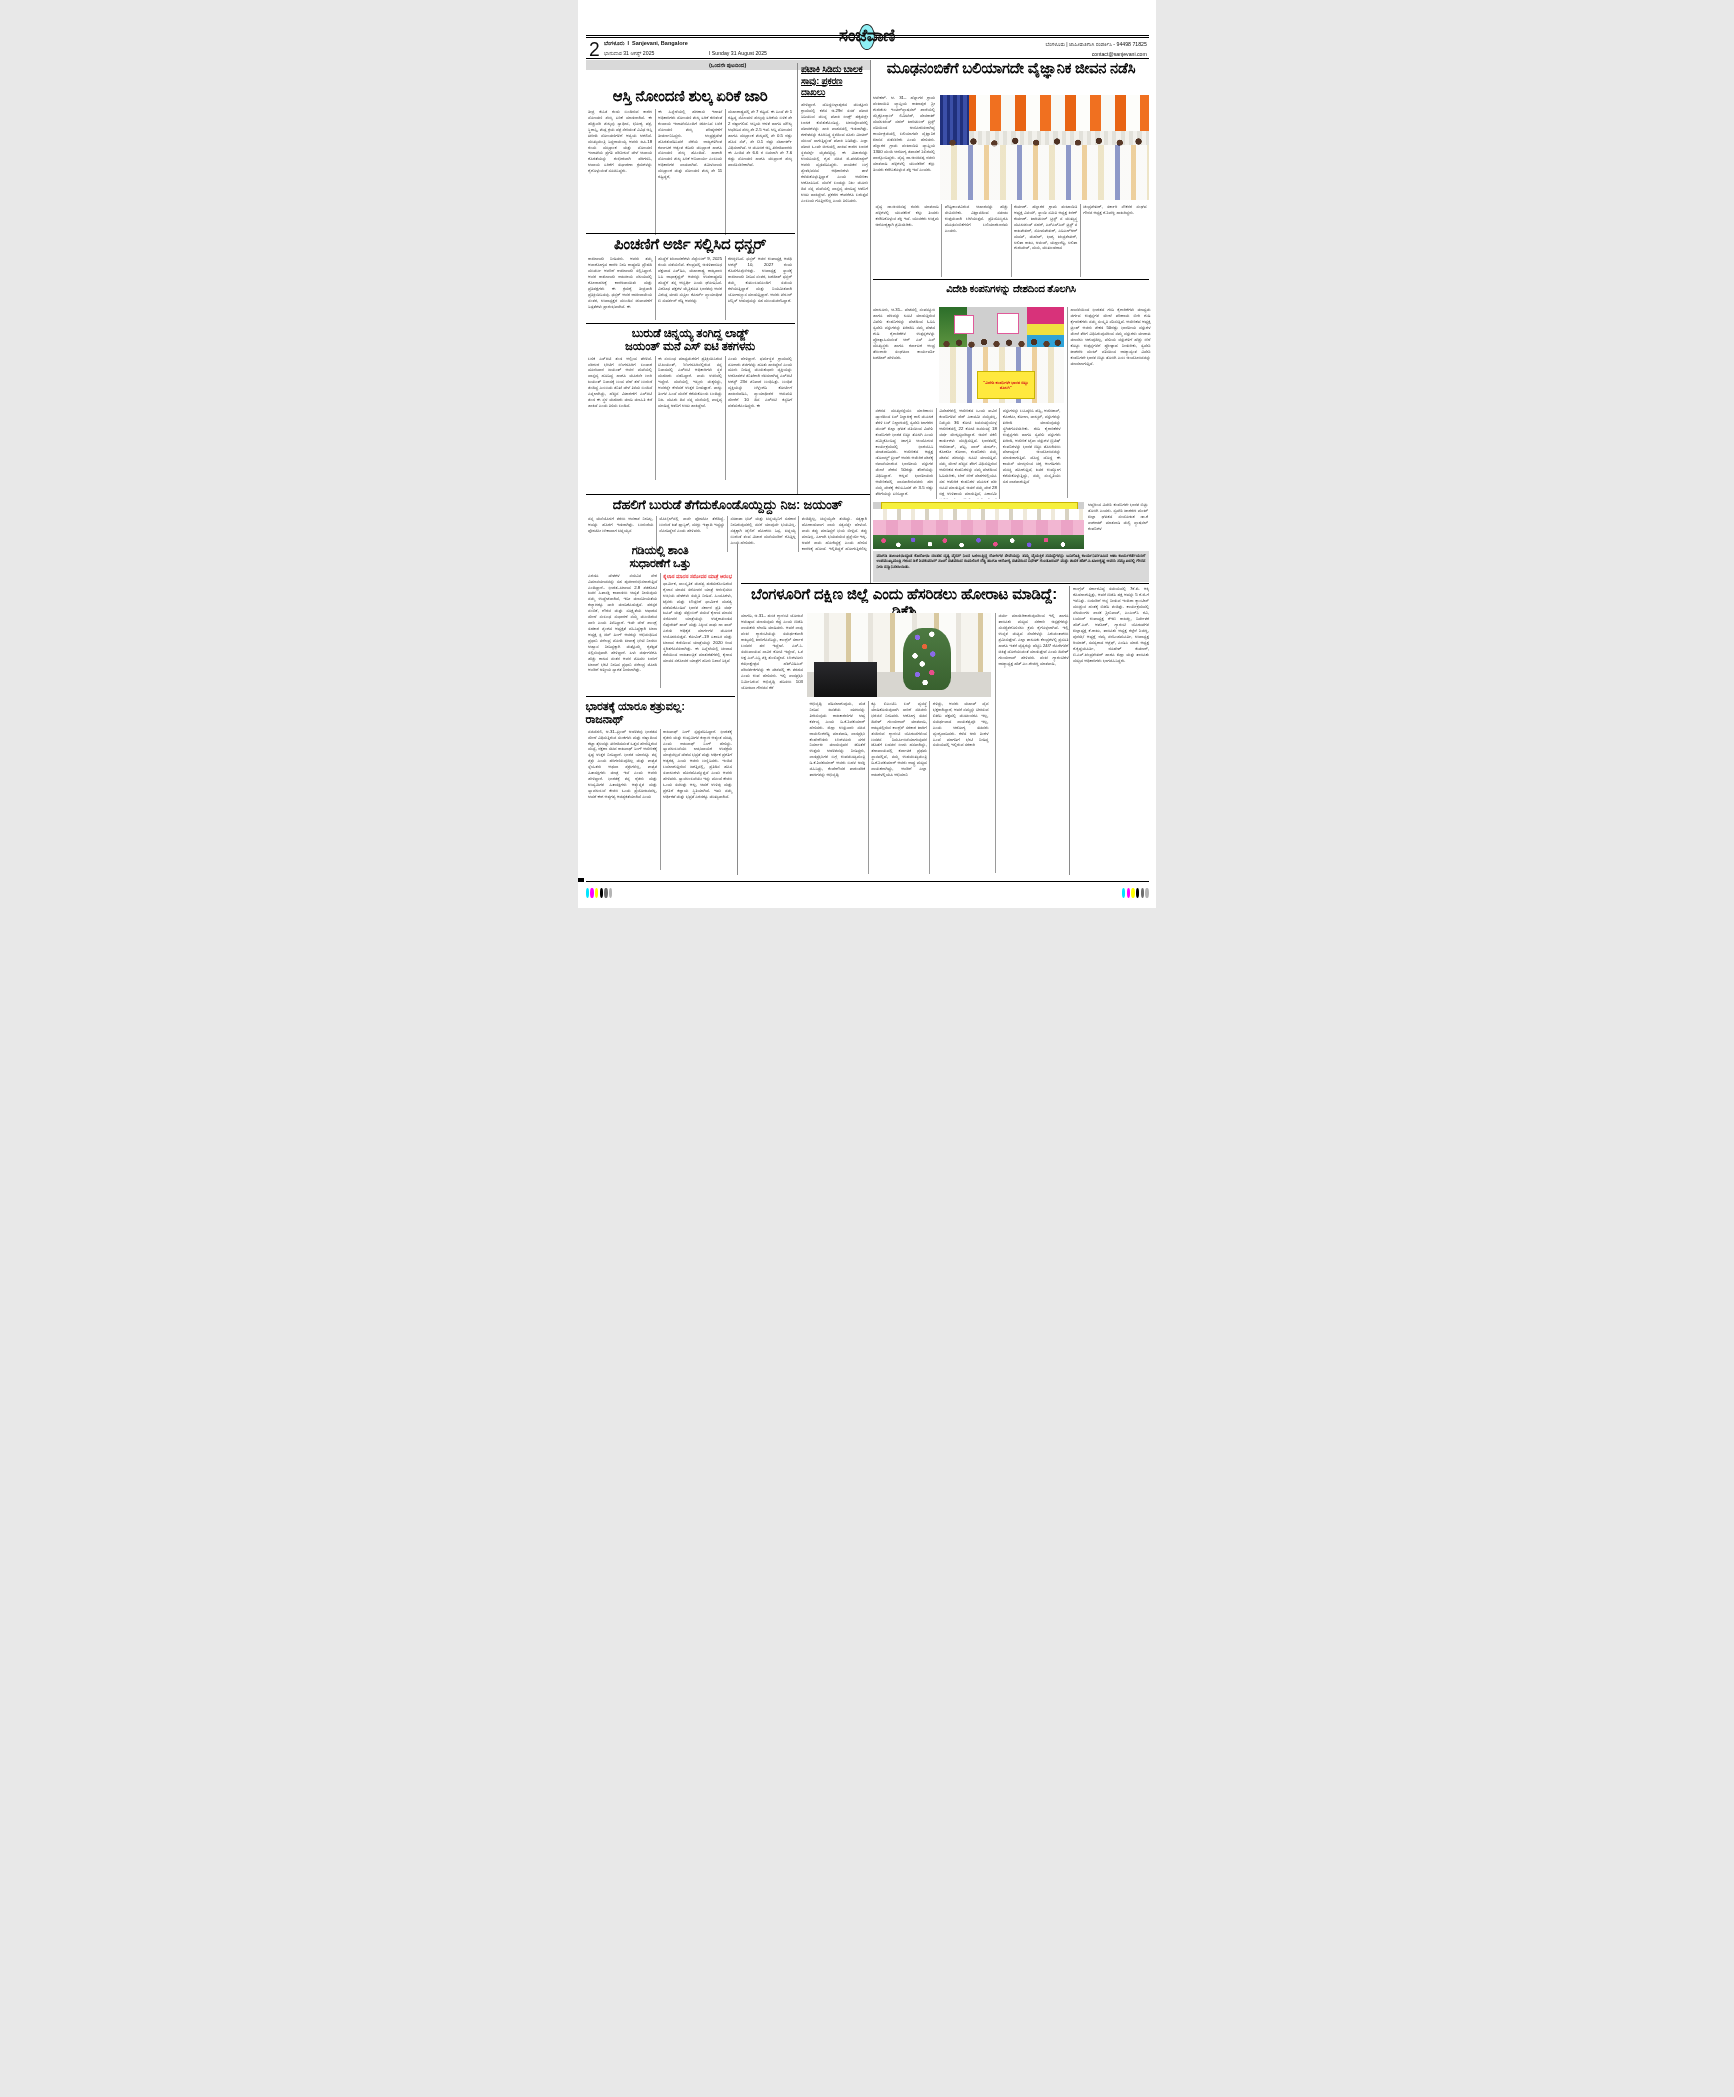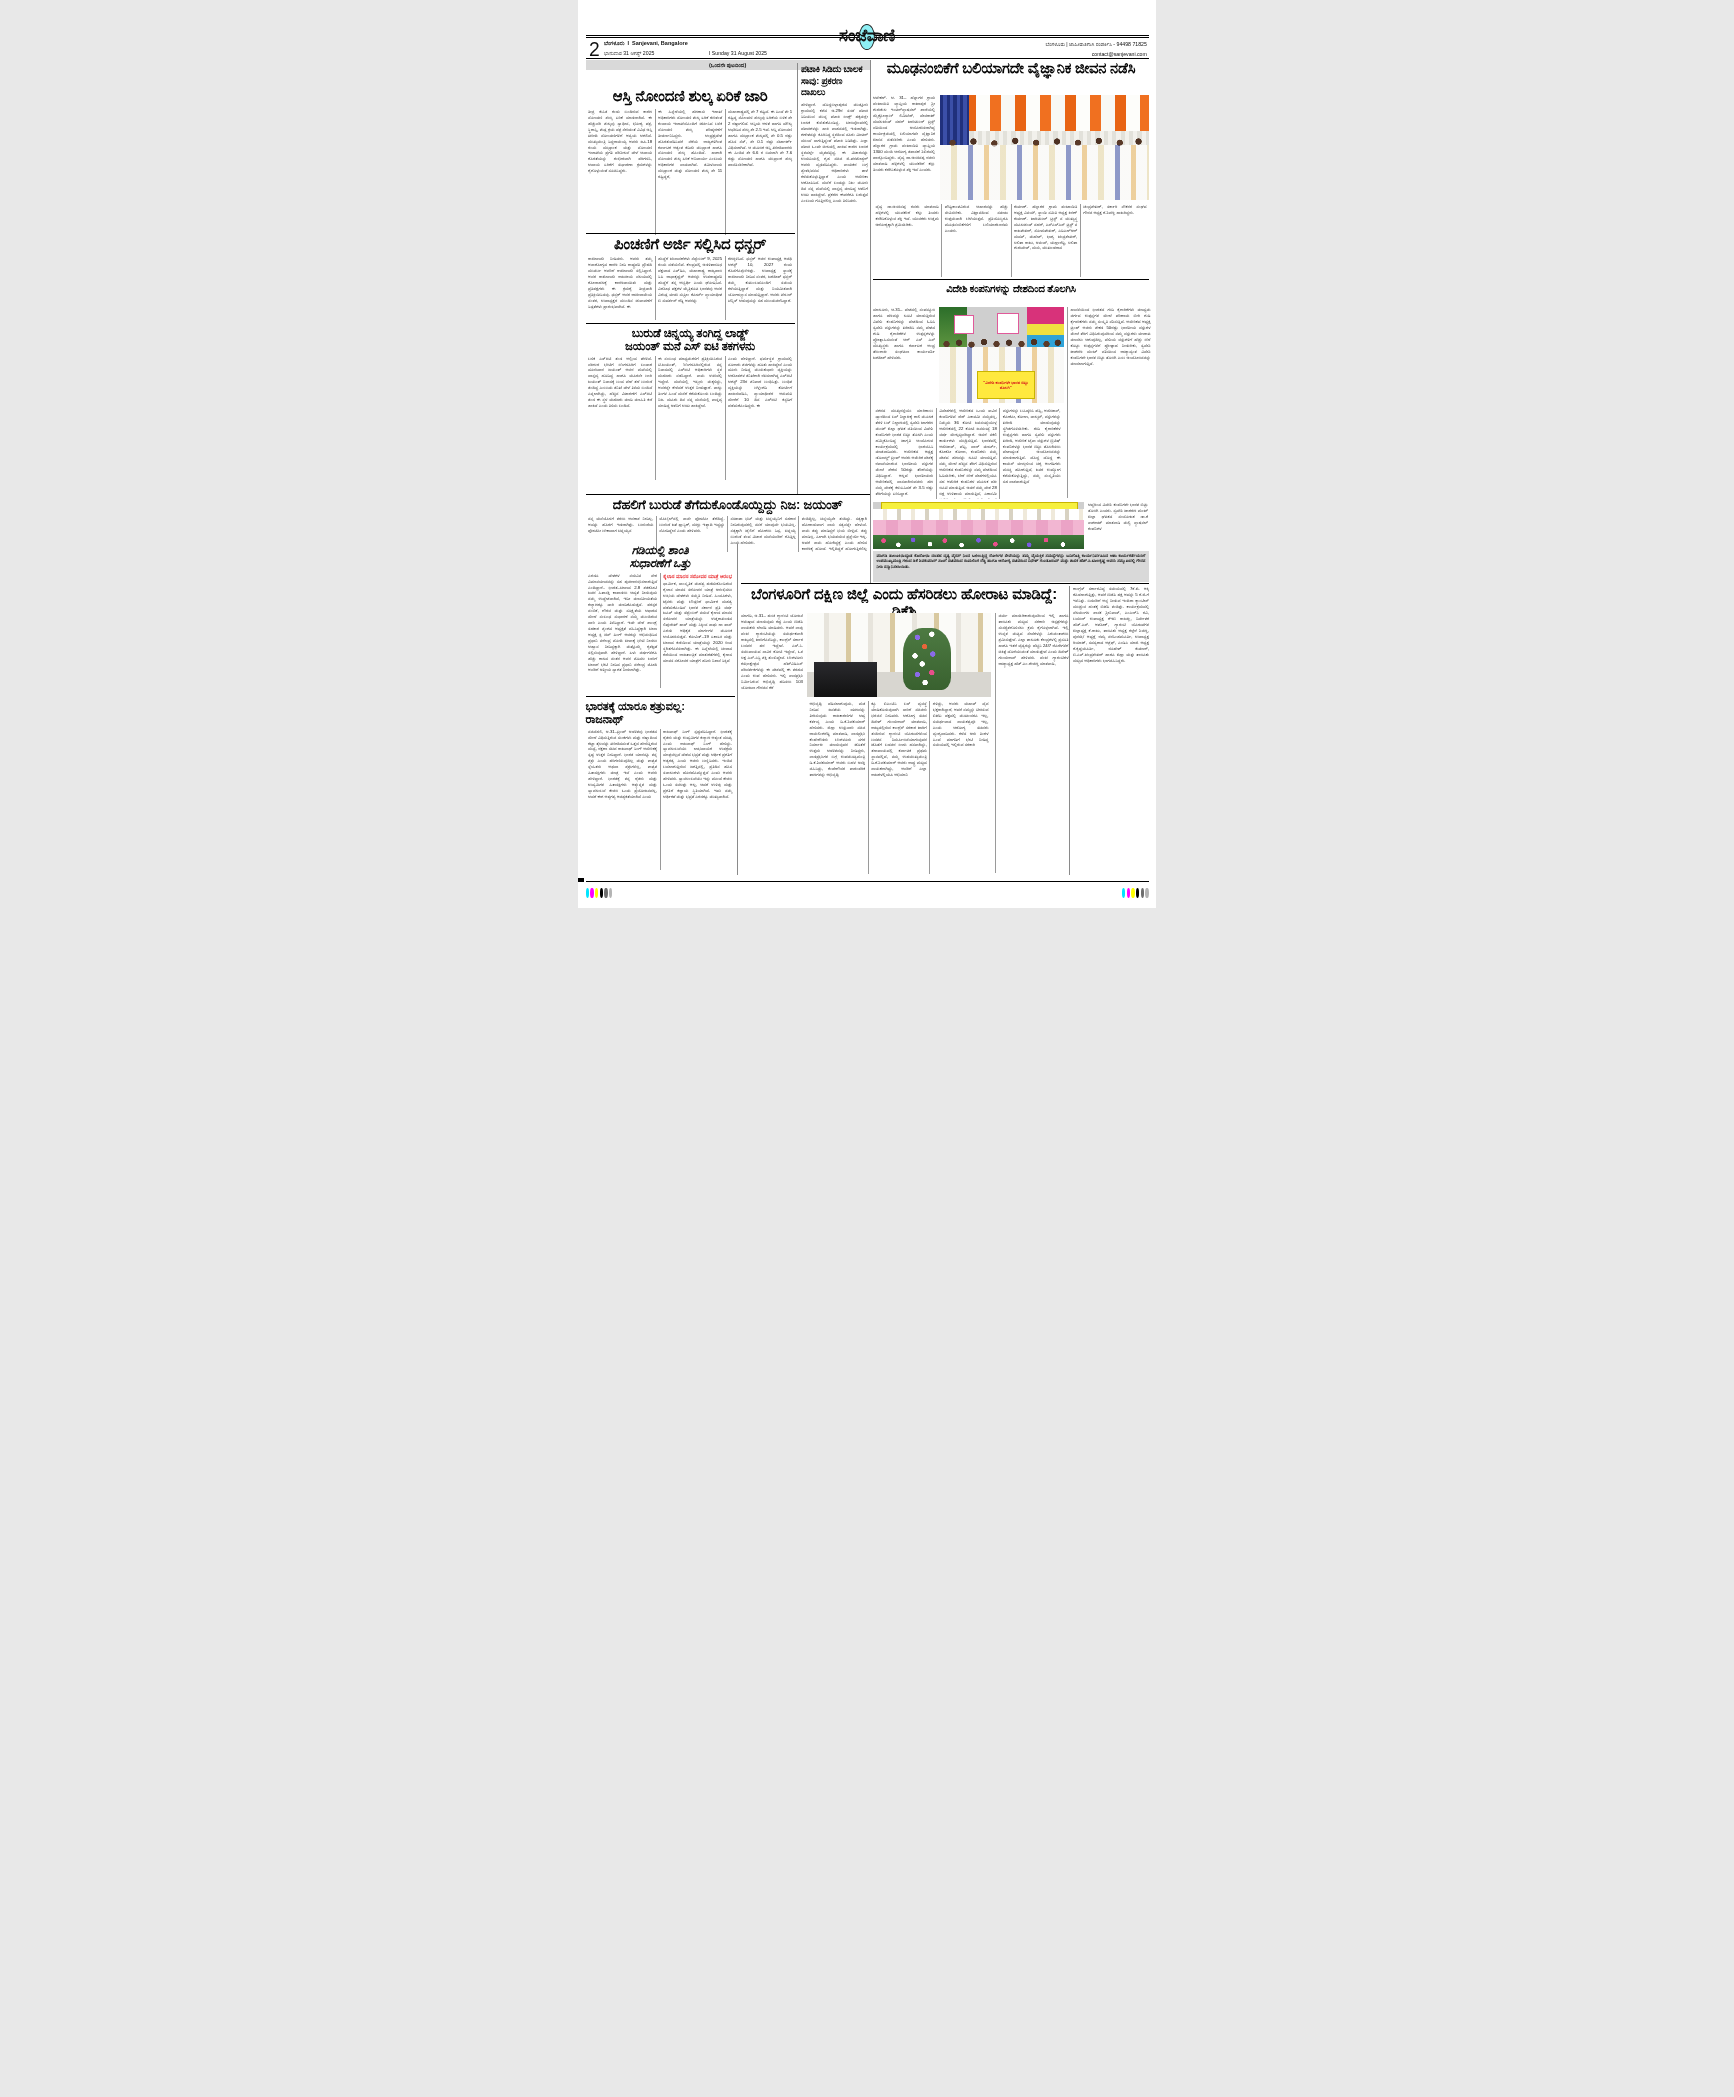--- a/index.html
+++ b/index.html
@@ -121,21 +121,21 @@
   <section class="abs" style="left:7.6px;top:76px;width:209px;">
     <h2 class="hl" style="font-size:15px;margin-top:12px;">ಆಸ್ತಿ ನೋಂದಣಿ ಶುಲ್ಕ ಏರಿಕೆ ಜಾರಿ</h2>
     <div class="body-cols" style="height:126px;margin-top:4.2px;">
       <p class="col" style="margin:0">ತೀವ್ರ ಕುಸಿತ ಕಂಡು ಬಂದಿರುವ ಕಾರಣ ನೋಂದಣಿ ಶುಲ್ಕ ಏರಿಕೆ ಮಾಡಲಾಗಿದೆ.  ಈ ಹೆಚ್ಚುವರಿ ಶುಲ್ಕವು ಸ್ವಾಧೀನ, ಭೋಗ್ಯ ಪತ್ರ, ಸ್ಥಿರಾಸ್ತಿ, ಶುದ್ಧ ಕ್ರಯ ಪತ್ರ ಸೇರಿದಂತೆ ವಿವಿಧ ಆಸ್ತಿ ಖರೀದಿ ನೋಂದಣಿಗಳಿಗೆ ಅನ್ವಯ ಆಗಲಿದೆ. ಮುಖ್ಯಮಂತ್ರಿ ಸಿದ್ದರಾಮಯ್ಯ ಅವರು ಜೂ.18 ರಂದು ಮುದ್ರಾಂಕ ಮತ್ತು ನೋಂದಣಿ ಇಲಾಖೆಯ ಪ್ರಗತಿ ಪರಿಶೀಲನೆ ವೇಳೆ ಆದಾಯ ಕೊರತೆಯನ್ನು ಗಂಭೀರವಾಗಿ ಪರಿಗಣಿಸಿ, ಆದಾಯ ಏರಿಕೆಗೆ ಸುಧಾರಣಾ ಕ್ರಮಗಳನ್ನು ಕೈಗೊಳ್ಳುವಂತೆ ಸೂಚಿಸಿದ್ದರು.</p>
       <p class="col" style="margin:0">ಈ ಹಿನ್ನೆಲೆಯಲ್ಲಿ ಹಣಕಾಸು ಇಲಾಖೆ ಅಧಿಕಾರಿಗಳು ನೋಂದಣಿ ಶುಲ್ಕ ಏರಿಕೆ ಕುರಿತಂತೆ ಕಂದಾಯ ಇಲಾಖೆಯೊಂದಿಗೆ ಚರ್ಚಿಸಿದ ಬಳಿಕ ನೋಂದಣಿ ಶುಲ್ಕ ಪರಿಷ್ಕರಣೆಗೆ ತೀರ್ಮಾನಿಸಿದ್ದರು.  ಆಂಧ್ರಪ್ರದೇಶ ಹೊರತುಪಡಿಸಿದರೆ ನೆರೆಯ ರಾಜ್ಯಗಳಿಗಿಂತ ಕರ್ನಾಟಕ ಅತ್ಯಂತ ಕಡಿಮೆ ಮುದ್ರಾಂಕ ಹಾಗೂ ನೋಂದಣಿ ಶುಲ್ಕ ಹೊಂದಿದೆ. ಹಾಗಾಗಿ ನೋಂದಣಿ ಶುಲ್ಕ ಏರಿಕೆ ಅನಿವಾರ್ಯ ಎಂಬುದು ಅಧಿಕಾರಿಗಳ ವಾದವಾಗಿದೆ. ತಮಿಳುನಾಡು ಮುದ್ರಾಂಕ ಮತ್ತು ನೋಂದಣಿ ಶುಲ್ಕ ಶೇ 11 ರಷ್ಟಿದ್ದರೆ,</p>
       <p class="col" style="margin:0">ಮಹಾರಾಷ್ಟ್ರದಲ್ಲಿ ಶೇ 7 ರಷ್ಟಿದೆ.  ಈ ಹಿಂದೆ ಶೇ 1 ರಷ್ಟಿದ್ದ ನೋಂದಣಿ ಶುಲ್ಕವು ಏರಿಕೆಯ ಬಳಿಕ ಶೇ 2 ರಷ್ಟಾಗಲಿದೆ. ಆಸ್ತಿಯ ಅಳತೆ ಹಾಗೂ ಮೌಲ್ಯ ಆಧರಿಸಿದ ಶುಲ್ಕ ಶೇ 2.5 ಇದೆ. ಆಸ್ತಿ ನೋಂದಣಿ ಹಾಗೂ ಮುದ್ರಾಂಕ ಶುಲ್ಕದಲ್ಲಿ ಶೇ 0.5 ರಷ್ಟು ಹೊಸ ಸೆಸ್, ಶೇ 0.1 ರಷ್ಟು ಸರ್ಚಾರ್ಜ್ ವಿಧಿಸಲಾಗಿದೆ. ಆ ಮೂಲಕ ಆಸ್ತಿ ಖರೀದಿದಾರರು ಈ ಹಿಂದಿನ ಶೇ 6.6 ರ ಬದಲಾಗಿ ಶೇ 7.6 ರಷ್ಟು ನೋಂದಣಿ ಹಾಗೂ ಮುದ್ರಾಂಕ ಶುಲ್ಕ ಪಾವತಿಸಬೇಕಾಗಿದೆ.</p>
     </div>
   </section>
 
   <section class="abs" style="left:223px;top:64px;width:67px;">
-    <h3 class="hl" style="font-size:9.2px;text-align:left;line-height:1.25;">ಪಟಾಕಿ ಸಿಡಿದು ಬಾಲಕ ಸಾವು: ಪ್ರಕರಣ ದಾಖಲು</h3>
+    <h3 class="hl" style="font-size:9.2px;text-align:left;line-height:1.25;text-decoration:underline;">ಪಟಾಕಿ ಸಿಡಿದು ಬಾಲಕ ಸಾವು: ಪ್ರಕರಣ ದಾಖಲು</h3>
     <p style="font-size:4.3px;line-height:1.4;text-align:justify;margin:3.4px 0 0;height:361px;overflow:hidden;">ಹೇಳಿದ್ದಾರೆ.  ದೊಡ್ಡಬಳ್ಳಾಪುರದ ಮುತ್ತೂರು ಗ್ರಾಮದಲ್ಲಿ ಕಳೆದ ಆ.29ರ ಸಂಜೆ ಪಟಾಕಿ ಸಿಡಿಯುವ ಮುನ್ನ ಪಟಾಕಿ ಬಾಕ್ಸ್ ಪಕ್ಕದಲ್ಲೇ ಬಾಲಕ ಕುಳಿತುಕೊಂಡಿದ್ದ. ಚೀಲವೊಂದರಲ್ಲಿ ಪಟಾಕಿಗಳನ್ನು ಹಾಕಿ ವಾಹನದಲ್ಲಿ ಇಡಲಾಗಿತ್ತು. ಗಣೇಶನನ್ನು ಕೂರಿಸಿದ್ದ ಸ್ಥಳದಿಂದ ನೂರು ಮೀಟರ್ ಮುಂದೆ ಸಾಗುತ್ತಿದ್ದಂತೆ ಪಟಾಕಿ ಸಿಡಿದಿತ್ತು. ಎಲ್ಲಾ ಪಟಾಕಿ ಒಂದೇ ಚೀಲದಲ್ಲಿ ಹಾಕಿದ ಕಾರಣ ಬಾಲಕ ಸ್ಥಳದಲ್ಲೇ ಮೃತಪಟ್ಟಿದ್ದ. ಈ ವಿಚಾರವನ್ನು ಉಡುಪಿಯಲ್ಲಿ ಗೃಹ ಸಚಿವ ಜಿ.ಪರಮೇಶ್ವರ್ ಅವರು ದೃಢಪಡಿಸಿದ್ದರು.  ನಾಯಕರ ಬಗ್ಗೆ ಶ್ವೇತಭವನದ ಅಧಿಕಾರಿಗಳು ತಾಳೆ ಕಳೆದುಕೊಳ್ಳುತ್ತಿದ್ದಾರೆ ಎಂದು ಅಮೆರಿಕಾ ಆರೋಪಿಸಿದೆ. ಮನೆಗೆ ಬಂದದ್ದು ನಿಜ: ಮೂರು ದಿನ ನನ್ನ ಮನೆಯಲ್ಲಿ ವಾಸ್ತವ್ಯ ಮಾಡಿದ್ದ ಆತನಿಗೆ ಊಟ ಹಾಕಿದ್ದೇವೆ. ಪ್ರಕರಣ ಈವರೆಗೂ ಬರುತ್ತದೆ ಎಂಬುದು ಗೊತ್ತಿರಲಿಲ್ಲ ಎಂದು ತಿಳಿಸಿದರು.</p>
   </section>
 
   <div class="abs rule" style="left:7.6px;top:233px;width:209px;height:0.4px"></div>
   <section class="abs" style="left:7.6px;top:236px;width:209px;">
     <h2 class="hl" style="font-size:15px;">ಪಿಂಚಣಿಗೆ ಅರ್ಜಿ ಸಲ್ಲಿಸಿದ ಧನ್ಖರ್</h2>
     <div class="body-cols" style="height:64px;margin-top:3.4px;">
       <p class="col" style="margin:0">ರಾಜೀನಾಮೆ ನೀಡಿದರು. ಅವರು ತಮ್ಮ ಅನಾರೋಗ್ಯದ ಕಾರಣ ನೀಡಿ ರಾಷ್ಟ್ರಪತಿ ದ್ರೌಪದಿ ಮುರ್ಮು ಅವರಿಗೆ ರಾಜೀನಾಮೆ ಸಲ್ಲಿಸಿದ್ದಾರೆ. ಅವರ ರಾಜೀನಾಮೆ ರಾಜಕೀಯ ವಲಯದಲ್ಲಿ ಕೋಲಾಹಲಕ್ಕೆ ಕಾರಣವಾಯಿತು ಮತ್ತು ಪ್ರತಿಪಕ್ಷಗಳು ಈ ಕ್ರಮಕ್ಕೆ ತೀವ್ರವಾಗಿ ಪ್ರತಿಕ್ರಿಯಿಸಿದವು. ಧನ್ಖರ್ ಅವರ ರಾಜೀನಾಮೆಯ ನಂತರ, ಉಪಾಧ್ಯಕ್ಷರ ಮುಂದಿನ ಚುನಾವಣೆಗೆ ಸಿದ್ಧತೆಗಳು ಪ್ರಾರಂಭವಾಗಿವೆ. ಈ</p>
       <p class="col" style="margin:0">ಹುದ್ದೆಗೆ ಚುನಾವಣೆಗಳು ಸೆಪ್ಟೆಂಬರ್ 9, 2025 ರಂದು ನಡೆಯಲಿವೆ.  ಕೇಂದ್ರದಲ್ಲಿ ಆಡಳಿತಾರೂಢ ಪಕ್ಷವಾದ ಎನ್‌ಡಿಎ, ಮಹಾರಾಷ್ಟ್ರ ರಾಜ್ಯಪಾಲ ಸಿಪಿ ರಾಧಾಕೃಷ್ಣನ್ ಅವರನ್ನು ಉಪರಾಷ್ಟ್ರಪತಿ ಹುದ್ದೆಗೆ ತನ್ನ ಅಭ್ಯರ್ಥಿ ಎಂದು ಘೋಷಿಸಿದೆ. ವಿರೋಧ ಪಕ್ಷಗಳ ಮೈತ್ರಿಕೂಟ ಭಾರತವು ಅವರ ವಿರುದ್ಧ ಮಾಜಿ ಸುಪ್ರೀಂ ಕೋರ್ಟ್ ನ್ಯಾಯಾಧೀಶ ಬಿ ಸುದರ್ಶನ್ ರೆಡ್ಡಿ ಅವರನ್ನು</p>
       <p class="col" style="margin:0">ಕಣಕ್ಕಿಳಿಸಿದೆ. ಧನ್ಖರ್ ಅವರ ಉಪಾಧ್ಯಕ್ಷ ಅವಧಿ ಆಗಸ್ಟ್ 10, 2027 ರಂದು ಕೊನೆಗೊಳ್ಳಬೇಕಿತ್ತು.  ಉಪಾಧ್ಯಕ್ಷ ಸ್ಥಾನಕ್ಕೆ ರಾಜೀನಾಮೆ ನೀಡಿದ ನಂತರ, ಜಗದೀಪ್ ಧನ್ಖರ್ ತಮ್ಮ ಕುಟುಂಬದೊಂದಿಗೆ ಸಮಯ ಕಳೆಯುತ್ತಿದ್ದಾರೆ ಮತ್ತು ನಿಯಮಿತವಾಗಿ ಯೋಗಾಭ್ಯಾಸ ಮಾಡುತ್ತಿದ್ದಾರೆ. ಅವರು ಟೇಬಲ್ ಟೆನ್ನಿಸ್ ಆಡುವುದನ್ನು ಸಹ ಮುಂದುವರೆಸಿದ್ದಾರೆ.</p>
@@ -160,21 +160,21 @@
     <h2 class="hl" style="font-size:13px;">ದೆಹಲಿಗೆ ಬುರುಡೆ ತೆಗೆದುಕೊಂಡೊಯ್ದಿದ್ದು ನಿಜ: ಜಯಂತ್</h2>
     <div class="body-cols" style="height:36px;margin-top:3.4px;">
       <p class="col" style="margin:0">ನನ್ನ ಮನೆಯೊಳಗೆ ತರಲು ಅವಕಾಶ ನೀಡಿಲ್ಲ. ಅದನ್ನು ಹೊರಗೆ ಇಡಲಾಗಿತ್ತು. ಬುರುಡೆಯ ಫೋಟೋ ಬೇಕಾದಾಗ ಚಿನ್ನಯ್ಯನ</p>
       <p class="col" style="margin:0">ಮೊಬೈಲ್‌ನಲ್ಲಿ ನಾನೇ ಫೋಟೋ ತೆಗೆದಿದ್ದೆ. ಬುರುಡೆ ಜತೆ ಪ್ಲಾಸ್ಟಿಕ್, ಮಣ್ಣು ಇತ್ಯಾದಿ ಇದ್ದದ್ದು ನೋಡಿದ್ದೇನೆ ಎಂದು ಹೇಳಿದರು.</p>
       <p class="col" style="margin:0">ಸುಜಾತಾ ಭಟ್ ಮತ್ತು ಚಿನ್ನಯ್ಯನಿಗೆ ಸಹಕಾರ ನೀಡಿರುವುದರಲ್ಲಿ ನನಗೆ ಯಾವುದೇ ಭಯವಿಲ್ಲ. ಸತ್ಯಕ್ಕಾಗಿ ಜೈಲಿಗೆ ಹೋಗಲು ಸಿದ್ಧ. ಚಿನ್ನಯ್ಯ ಬುರುಡೆ ತಂದ ವಿಚಾರ ಮನೆಯವರಿಗೆ ಗೊತ್ತಿಲ್ಲ ಎಂದು ಹೇಳಿದರು.</p>
       <p class="col" style="margin:0">ತಂದಿದ್ದಿಲ್ಲ, ಚಿನ್ನಯ್ಯನೇ ತಂದಿದ್ದು. ಸತ್ಯಕ್ಕಾಗಿ ಹೋರಾಡುವಾಗ ನಾನು ಸತ್ಯವನ್ನೇ ಹೇಳುವೆ. ನಾನು ತಪ್ಪು ಮಾಡಿದ್ದರೆ ಭಯ ಬೀಳ್ತಿದೆ. ತಪ್ಪು ಮಾಡಿಲ್ಲ. ಹೀಗಾಗಿ ಭಯಪಡುವ ಪ್ರಶ್ನೆಯೇ ಇಲ್ಲ. ಆದರೆ ನಾನು ಹೋಗಿದ್ದಕ್ಕೆ ಎಂದು ಹೇಳಿದ ಕಾರಣಕ್ಕೆ ಹೋದೆ. ಇಲ್ಲಿದಿದ್ದರೆ ಹೋಗುತ್ತಿರಲಿಲ್ಲ ಎಂದು ಜಯಂತ್ ಹೇಳಿದರು.</p>
     </div>
   </section>
 
   <section class="abs" style="left:7.6px;top:544px;width:149px;">
-    <h2 class="hl" style="font-size:11.3px;font-style:italic;">
+    <h2 class="hl" style="font-size:11.3px;">
       <span>ಗಡಿಯಲ್ಲಿ ಶಾಂತಿ</span><br>
       <span>ಸುಧಾರಣೆಗೆ ಒತ್ತು</span>
     </h2>
     <div class="body-cols" style="height:115px;margin-top:3.4px;">
       <p class="col" style="margin:0">ಎರಡೂ ದೇಶಗಳ ನಡುವಿನ ನೇರ ವಿಮಾನಯಾನವನ್ನು ಸಹ ಪುನರಾರಂಭಿಸಲಾಗುತ್ತಿದೆ ಎಂದಿದ್ದಾರೆ..  ಭಾರತ–ಚೀನಾದ 2.8 ಶತಕೋಟಿ ಜನರ ಹಿತಾಸಕ್ತಿ ಕಾಪಾಡಲು ಆದ್ಯತೆ ನೀಡುವುದು ನಮ್ಮ ಉದ್ದೇಶವಾಗಿದೆ, ಇಡೀ ಮಾನವೀಯತೆಯ ಕಲ್ಯಾಣಕ್ಕೂ ದಾರಿ ಮಾಡಿಕೊಡುತ್ತದೆ. ಪರಸ್ಪರ ನಂಬಿಕೆ, ಗೌರವ ಮತ್ತು ಸೂಕ್ಷ್ಮತೆಯ ಆಧಾರದ ಮೇಲೆ ಸಂಬಂಧ ಸುಧಾರಣೆ ನಮ್ಮ ಮುಂದಿರುವ ದಾರಿ ಎಂದು ತಿಳಿಸಿದ್ದಾರೆ.  ಇದೇ ವೇಳೆ ಶಾಂಘೈ ಸಹಕಾರ ಶೃಂಗದ ಅಧ್ಯಕ್ಷತೆ ವಹಿಸಿದ್ದಕ್ಕಾಗಿ ಚೀನಾ ಅಧ್ಯಕ್ಷ ಕ್ಸಿ ಜಿನ್ ಪಿಂಗ್ ಅವರನ್ನು ಅಭಿನಂಧಿಸಿದ ಪ್ರಧಾನಿ ನರೇಂದ್ರ ಮೋದಿ ಚೀನಾಕ್ಕೆ ಭೇಟಿ ನೀಡಲು ಆಹ್ವಾನ ನೀಡಿದ್ದಕ್ಕಾಗಿ ಮತ್ತೊಮ್ಮೆ ಕೃತಜ್ಞತೆ ಸಲ್ಲಿಸುವುದಾಗಿ ಹೇಳಿದ್ದಾರೆ. ಏಳು ವರ್ಷಗಳಿಗೂ ಹೆಚ್ಚು ಕಾಲದ ನಂತರ ಅವರ ಮೊದಲ ಬಾರಿಗೆ ಚೀನಾಗೆ ಭೇಟಿ ನೀಡಿದ ಪ್ರಧಾನಿ ನರೇಂದ್ರ ಮೋದಿ ಅವರಿಗೆ ಆತ್ಮೀಯ ಸ್ವಾಗತ ನೀಡಲಾಗಿತ್ತು.</p>
       <div class="col">
         <div class="subhead-red">ಕೈಲಾಸ ಮಾನಸ ಸರೋವರ ಯಾತ್ರೆ ಆರಂಭ</div>
         <span>ಧಾರ್ಮಿಕ, ಸಾಂಸ್ಕೃತಿಕ ಮಹತ್ವ ಪಡೆದುಕೊಂಡಿರುವ ಕೈಲಾಸ ಮಾನಸ ಸರೋವರ ಯಾತ್ರೆ ಆರಂಭಿಸಲು ಉಭಯ ದೇಶಗಳು ಸಮ್ಮತಿ ನೀಡಿವೆ. ಹಿಂದೂಗಳು, ಜೈನರು ಮತ್ತು ಬೌದ್ಧರಿಗೆ ಧಾರ್ಮಿಕ ಮಹತ್ವ ಪಡೆದುಕೊಂಡಿದೆ  ಭಾರತ ಸರ್ಕಾರ ಪ್ರತಿ ವರ್ಷ ಜೂನ್ ಮತ್ತು ಸೆಪ್ಟೆಂಬರ್ ನಡುವೆ ಕೈಲಾಸ ಮಾನಸ ಸರೋವರ ಯಾತ್ರೆಯನ್ನು ಉತ್ತರಾಖಂಡದ ಲಿಪುಲೇಖ್ ಪಾಸ್ ಮತ್ತು ಸಿಕ್ಕಿಂನ ನಾಥು ಲಾ ಪಾಸ್ ಎರಡು ಅಧಿಕೃತ ಮಾರ್ಗಗಳ ಮೂಲಕ ಆಯೋಜಿಸುತ್ತದೆ.  ಕೋವಿಡ್–19 ಏಕಾಏಕಿ ಮತ್ತು ಚೀನಾದ ಕಡೆಯಿಂದ ಯಾತ್ರೆಯನ್ನು 2020 ರಿಂದ ಸ್ಥಗಿತಗೊಳಿಸಲಾಗಿತ್ತು. ಈ ಹಿನ್ನೆಲೆಯಲ್ಲಿ ಚೀನಾದ ಕಡೆಯಿಂದ ರಾಜತಾಂತ್ರಿಕ ಮಾತುಕತೆಗಳಲ್ಲಿ ಕೈಲಾಸ ಮಾನಸ ಸರೋವರ ಯಾತ್ರೆಗೆ ಹಸಿರು ನಿಶಾನೆ ಸಿಕ್ಕಿದೆ</span>
       </div>
     </div>

